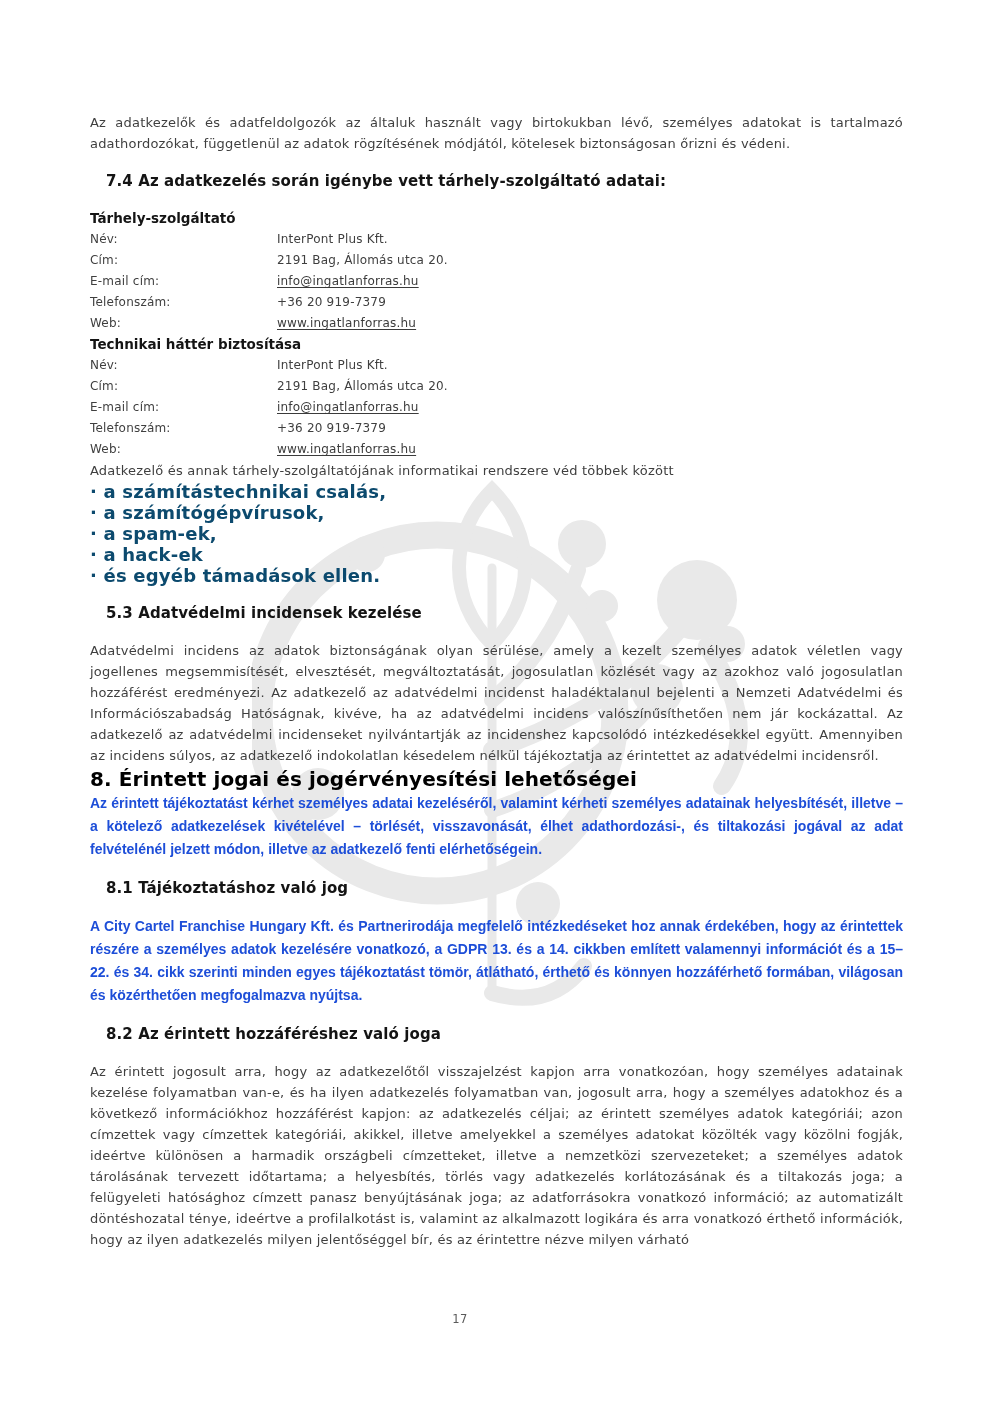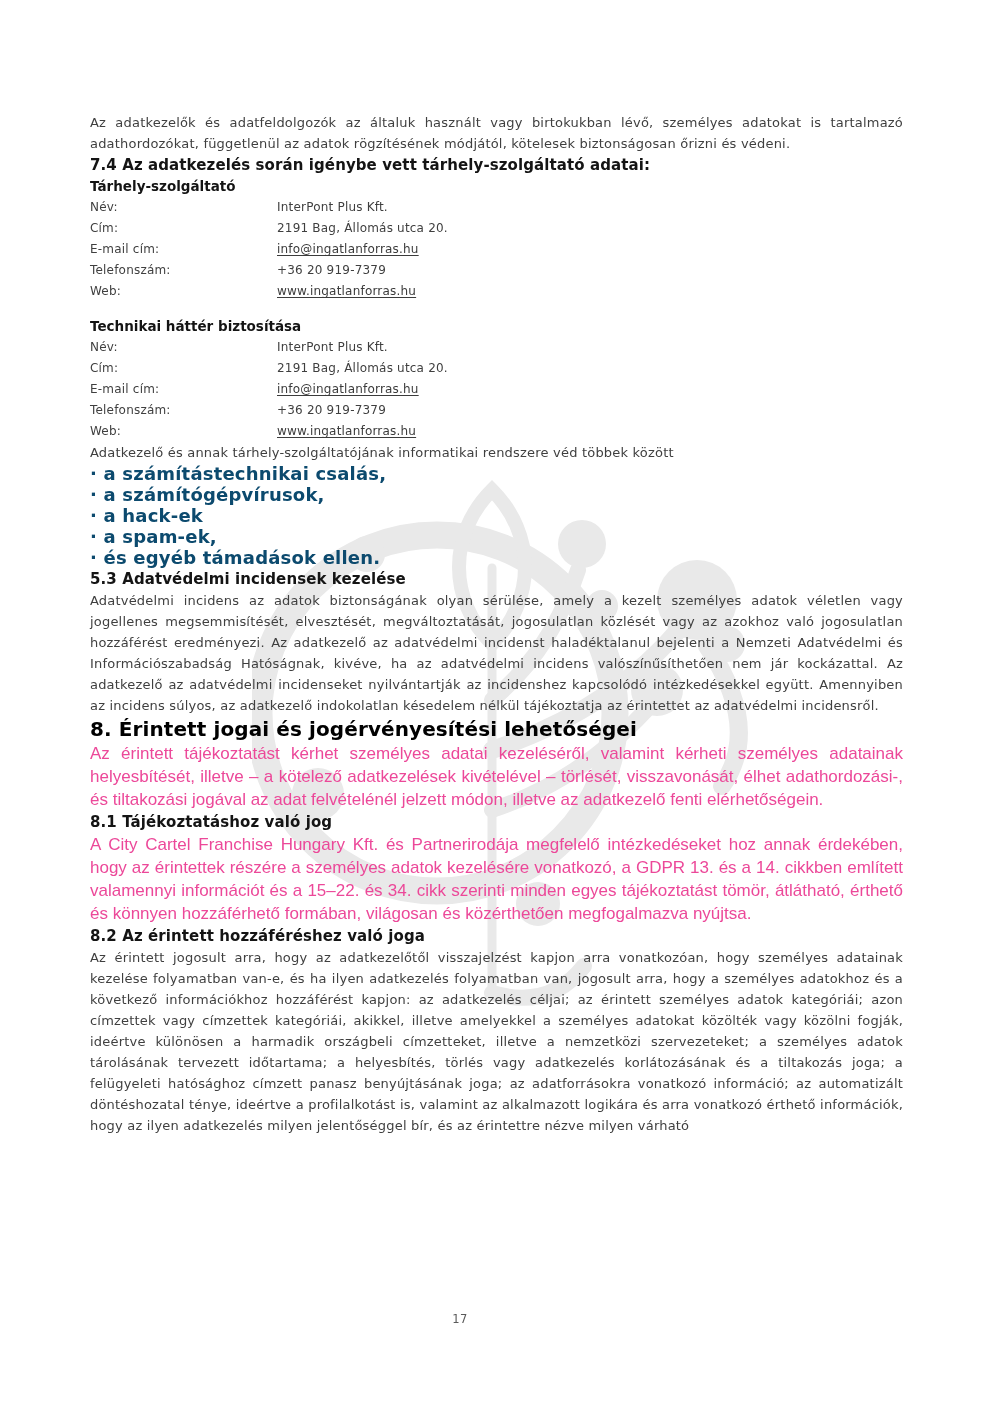--- a/index.html
+++ b/index.html
@@ -34,28 +34,28 @@
     margin: 0;
     font-size: 13px;
     line-height: 21px;
     color: #3f3f3f;
     text-align: justify;
     letter-spacing: 0.2px;
   }
   p.body-cond {
     margin: 0;
     font-family: "Liberation Sans", sans-serif;
-    font-size: 17px;
+    font-size: 14px;
     line-height: 23px;
-    color: #ec4899;
+    color: #1d4ed8;
     text-align: justify;
-    font-weight: 400;
+    font-weight: 700;
   }
   h3.section-head {
-    margin: 0;
+    margin: 16px;
     font-size: 15px;
     line-height: 22px;
     font-weight: 700;
     color: #141414;
     letter-spacing: 0.1px;
   }
   .block-title {
     font-size: 13.5px;
     line-height: 21px;
     font-weight: 700;
@@ -88,21 +88,21 @@
   }
   h2.chapter-head {
     margin: 0;
     font-size: 20px;
     line-height: 26px;
     font-weight: 800;
     color: #000000;
     letter-spacing: 0.1px;
   }
   .mt-15 { margin-top: 15px; }
-  .mt-14 { margin-top: 14px; }
+  .mt-14 { }
   .mt-20 { margin-top: 20px; }
   .mt-22 { margin-top: 22px; }
   .mt-24 { margin-top: 24px; }
   .mt-26 { margin-top: 26px; }
   .mt-2  { margin-top: 2px; }
   .mt-3  { margin-top: 3px; }
   .page-number {
     position: absolute;
     top: 1312px;
     left: 0;
@@ -193,22 +193,22 @@
       <div class="contact-row">
         <span class="contact-label">Web:</span>
         <span class="contact-value link">www.ingatlanforras.hu</span>
       </div>
     </div>
 
     <p class="body-geo mt-26">Adatkezelő és annak tárhely-szolgáltatójának informatikai rendszere véd többek között</p>
     <div>
       <div class="bullet-line">· a számítástechnikai csalás,</div>
       <div class="bullet-line">· a számítógépvírusok,</div>
+      <div class="bullet-line">· a spam-ek,</div>
       <div class="bullet-line">· a hack-ek</div>
-      <div class="bullet-line">· a spam-ek,</div>
       <div class="bullet-line">· és egyéb támadások ellen.</div>
     </div>
 
     <h3 class="section-head mt-24">5.3 Adatvédelmi incidensek kezelése</h3>
     <p class="body-geo mt-2">Adatvédelmi incidens az adatok biztonságának olyan sérülése, amely a kezelt személyes adatok véletlen vagy jogellenes megsemmisítését, elvesztését, megváltoztatását, jogosulatlan közlését vagy az azokhoz való jogosulatlan hozzáférést eredményezi. Az adatkezelő az adatvédelmi incidenst haladéktalanul bejelenti a Nemzeti Adatvédelmi és Információszabadság Hatóságnak, kivéve, ha az adatvédelmi incidens valószínűsíthetően nem jár kockázattal. Az adatkezelő az adatvédelmi incidenseket nyilvántartják az incidenshez kapcsolódó intézkedésekkel együtt. Amennyiben az incidens súlyos, az adatkezelő indokolatlan késedelem nélkül tájékoztatja az érintettet az adatvédelmi incidensről.</p>
 
     <h2 class="chapter-head mt-26">8. Érintett jogai és jogérvényesítési lehetőségei</h2>
     <p class="body-cond mt-22">Az érintett tájékoztatást kérhet személyes adatai kezeléséről, valamint kérheti személyes adatainak helyesbítését, illetve – a kötelező adatkezelések kivételével – törlését, visszavonását, élhet adathordozási-, és tiltakozási jogával az adat felvételénél jelzett módon, illetve az adatkezelő fenti elérhetőségein.</p>
 
     <h3 class="section-head mt-20">8.1 Tájékoztatáshoz való jog</h3>

